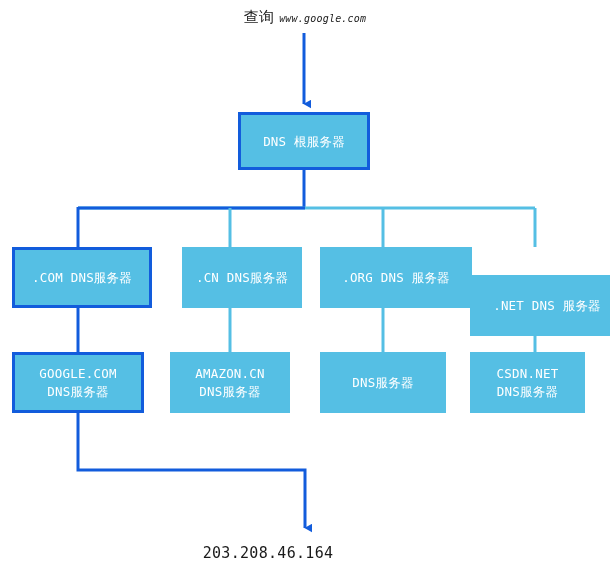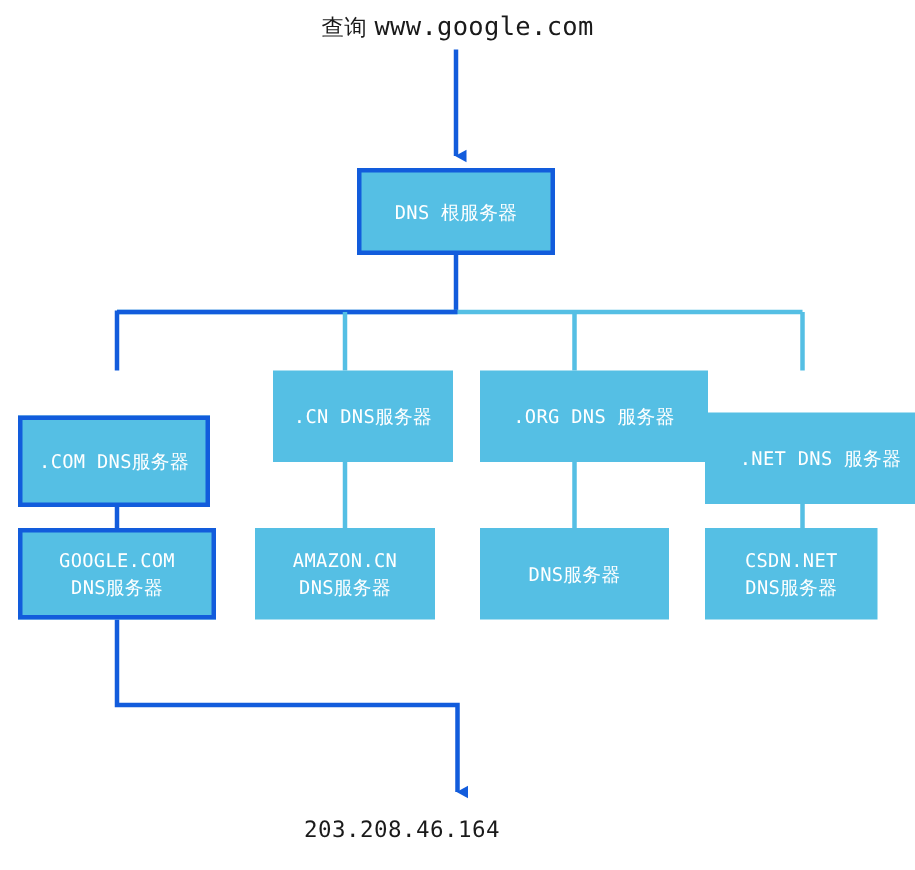--- a/index.html
+++ b/index.html
@@ -33,21 +33,22 @@
     top: 8px;
     width: 610px;
     text-align: center;
     font-size: 15px;
     color: #1a1a1a;
     letter-spacing: 0.2px;
     white-space: nowrap;
   }
   .query-title .mono {
     font-family: "DejaVu Sans Mono", "Liberation Mono", monospace;
-    font-size: 17px;
+    font-size: 10px;
+    font-style: italic;
   }
   .result-ip {
     position: absolute;
     left: 0;
     top: 544px;
     width: 536px;
     text-align: center;
     font-family: "DejaVu Sans Mono", "Liberation Mono", monospace;
     font-size: 15px;
     color: #1a1a1a;
@@ -116,21 +117,21 @@
   </svg>
 
   <div class="query-title">
     <span>查询</span><span>&nbsp;</span><span class="mono">www.google.com</span>
   </div>
 
   <div class="node highlight" style="left:238px; top:112px; width:132px; height:58px;">
     <span class="line1">DNS 根服务器</span>
   </div>
 
-  <div class="node highlight" style="left:12px; top:247px; width:128px; height:61px;margin-top:30px;">
+  <div class="node highlight" style="left:12px; top:247px; width:140px; height:61px;">
     <span class="line1">.COM DNS服务器</span>
   </div>
 
   <div class="node" style="left:170px; top:247px; width:120px; height:61px;margin-left:12px;">
     <span class="line1">.CN DNS服务器</span>
   </div>
 
   <div class="node" style="left:320px; top:247px; width:152px; height:61px;">
     <span class="line1">.ORG DNS 服务器</span>
   </div>

